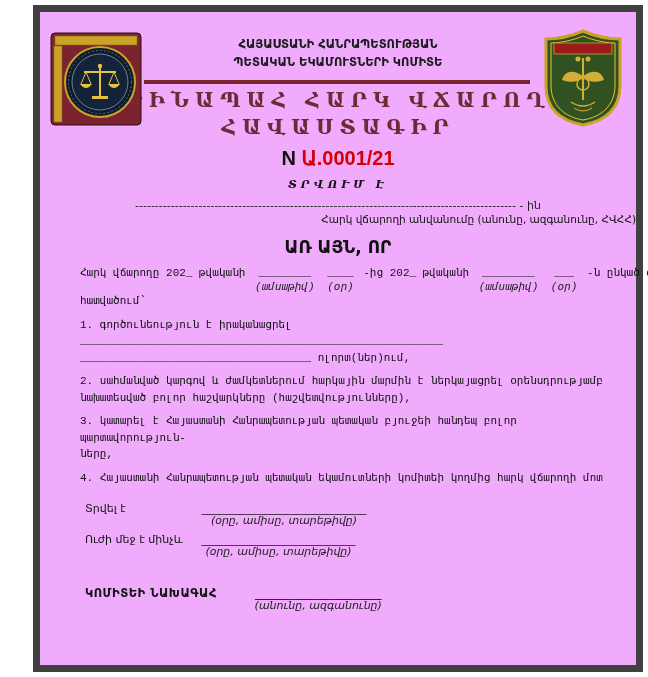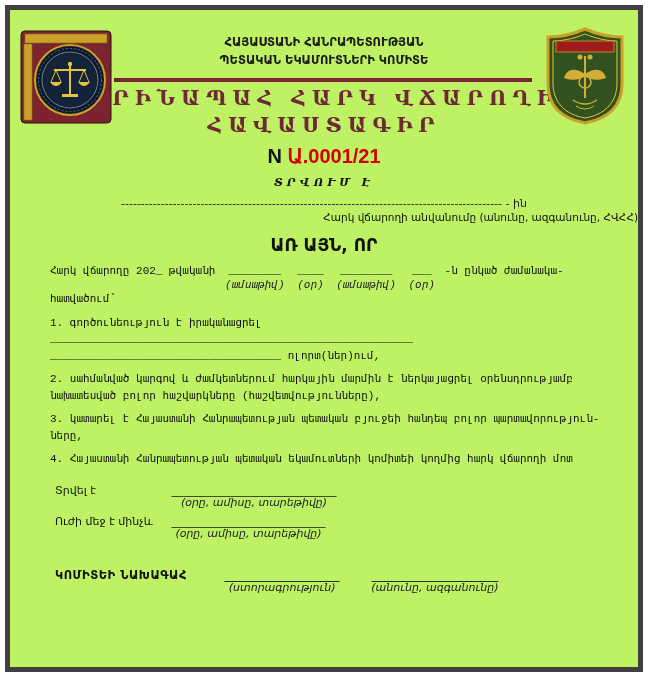--- a/index.html
+++ b/index.html
@@ -1,21 +1,21 @@
 <!DOCTYPE html>
 <html><head>
 <meta charset="utf-8">
 <style>
   html,body { margin:0; padding:0; background:#ffffff; }
   body {
     width:648px; height:677px; position:relative; overflow:hidden;
     font-family:"DejaVu Sans", sans-serif; color:#111;
   }
   .frame {
-    position:absolute; inset:5px; border:5px solid #404040; background:#bef264;
+    position:absolute; inset:5px; border:7px solid #404040; background:#f0abfc;margin-left:28px;
   }
   .emblem { position:absolute; }
   .emblem-left { left:10px; top:20px; }
   .emblem-right { right:11px; top:16px; }
   .maroon-rule {
     position:absolute; left:104px; right:106px; top:68px; height:4px;
     background:#7b2430;
   }
   .header { text-align:center; padding-top:24px; font-weight:bold; font-size:11.5px; line-height:1.55; color:#1a1a1a; }
   .doc-title {
@@ -113,20 +113,21 @@
     <div class="period-line">
       <span class="seg">Հարկ վճարողը 202_ թվականի</span>
       <span class="stack">
         <span class="blank">________</span>
         <span class="cap">(ամսաթիվ)</span>
       </span>
       <span class="stack">
         <span class="blank">____</span>
         <span class="cap">(օր)</span>
       </span>
+      <span class="seg">-ից 202_ թվականի</span>
       <span class="stack">
         <span class="blank">________</span>
         <span class="cap">(ամսաթիվ)</span>
       </span>
       <span class="stack">
         <span class="blank">___</span>
         <span class="cap">(օր)</span>
       </span>
       <span class="seg">-ն ընկած ժամանակա-</span>
     </div>
@@ -162,22 +163,18 @@
       <span class="stack">
         <span class="blank">____________________________</span>
         <span class="cap">(օրը, ամիսը, տարեթիվը)</span>
       </span>
     </div>
   </div>
 
   <div class="sig-row">
     <span class="sig-title">ԿՈՄԻՏԵԻ ՆԱԽԱԳԱՀ</span>
     <span class="stack">
-      <span class="blank">____________________</span>
-      <span class="cap">(ստորագրություն)</span>
-    </span>
-    <span class="stack">
       <span class="blank">______________________</span>
       <span class="cap">(անունը, ազգանունը)</span>
     </span>
   </div>
 
 </div>
 
 </body></html>

